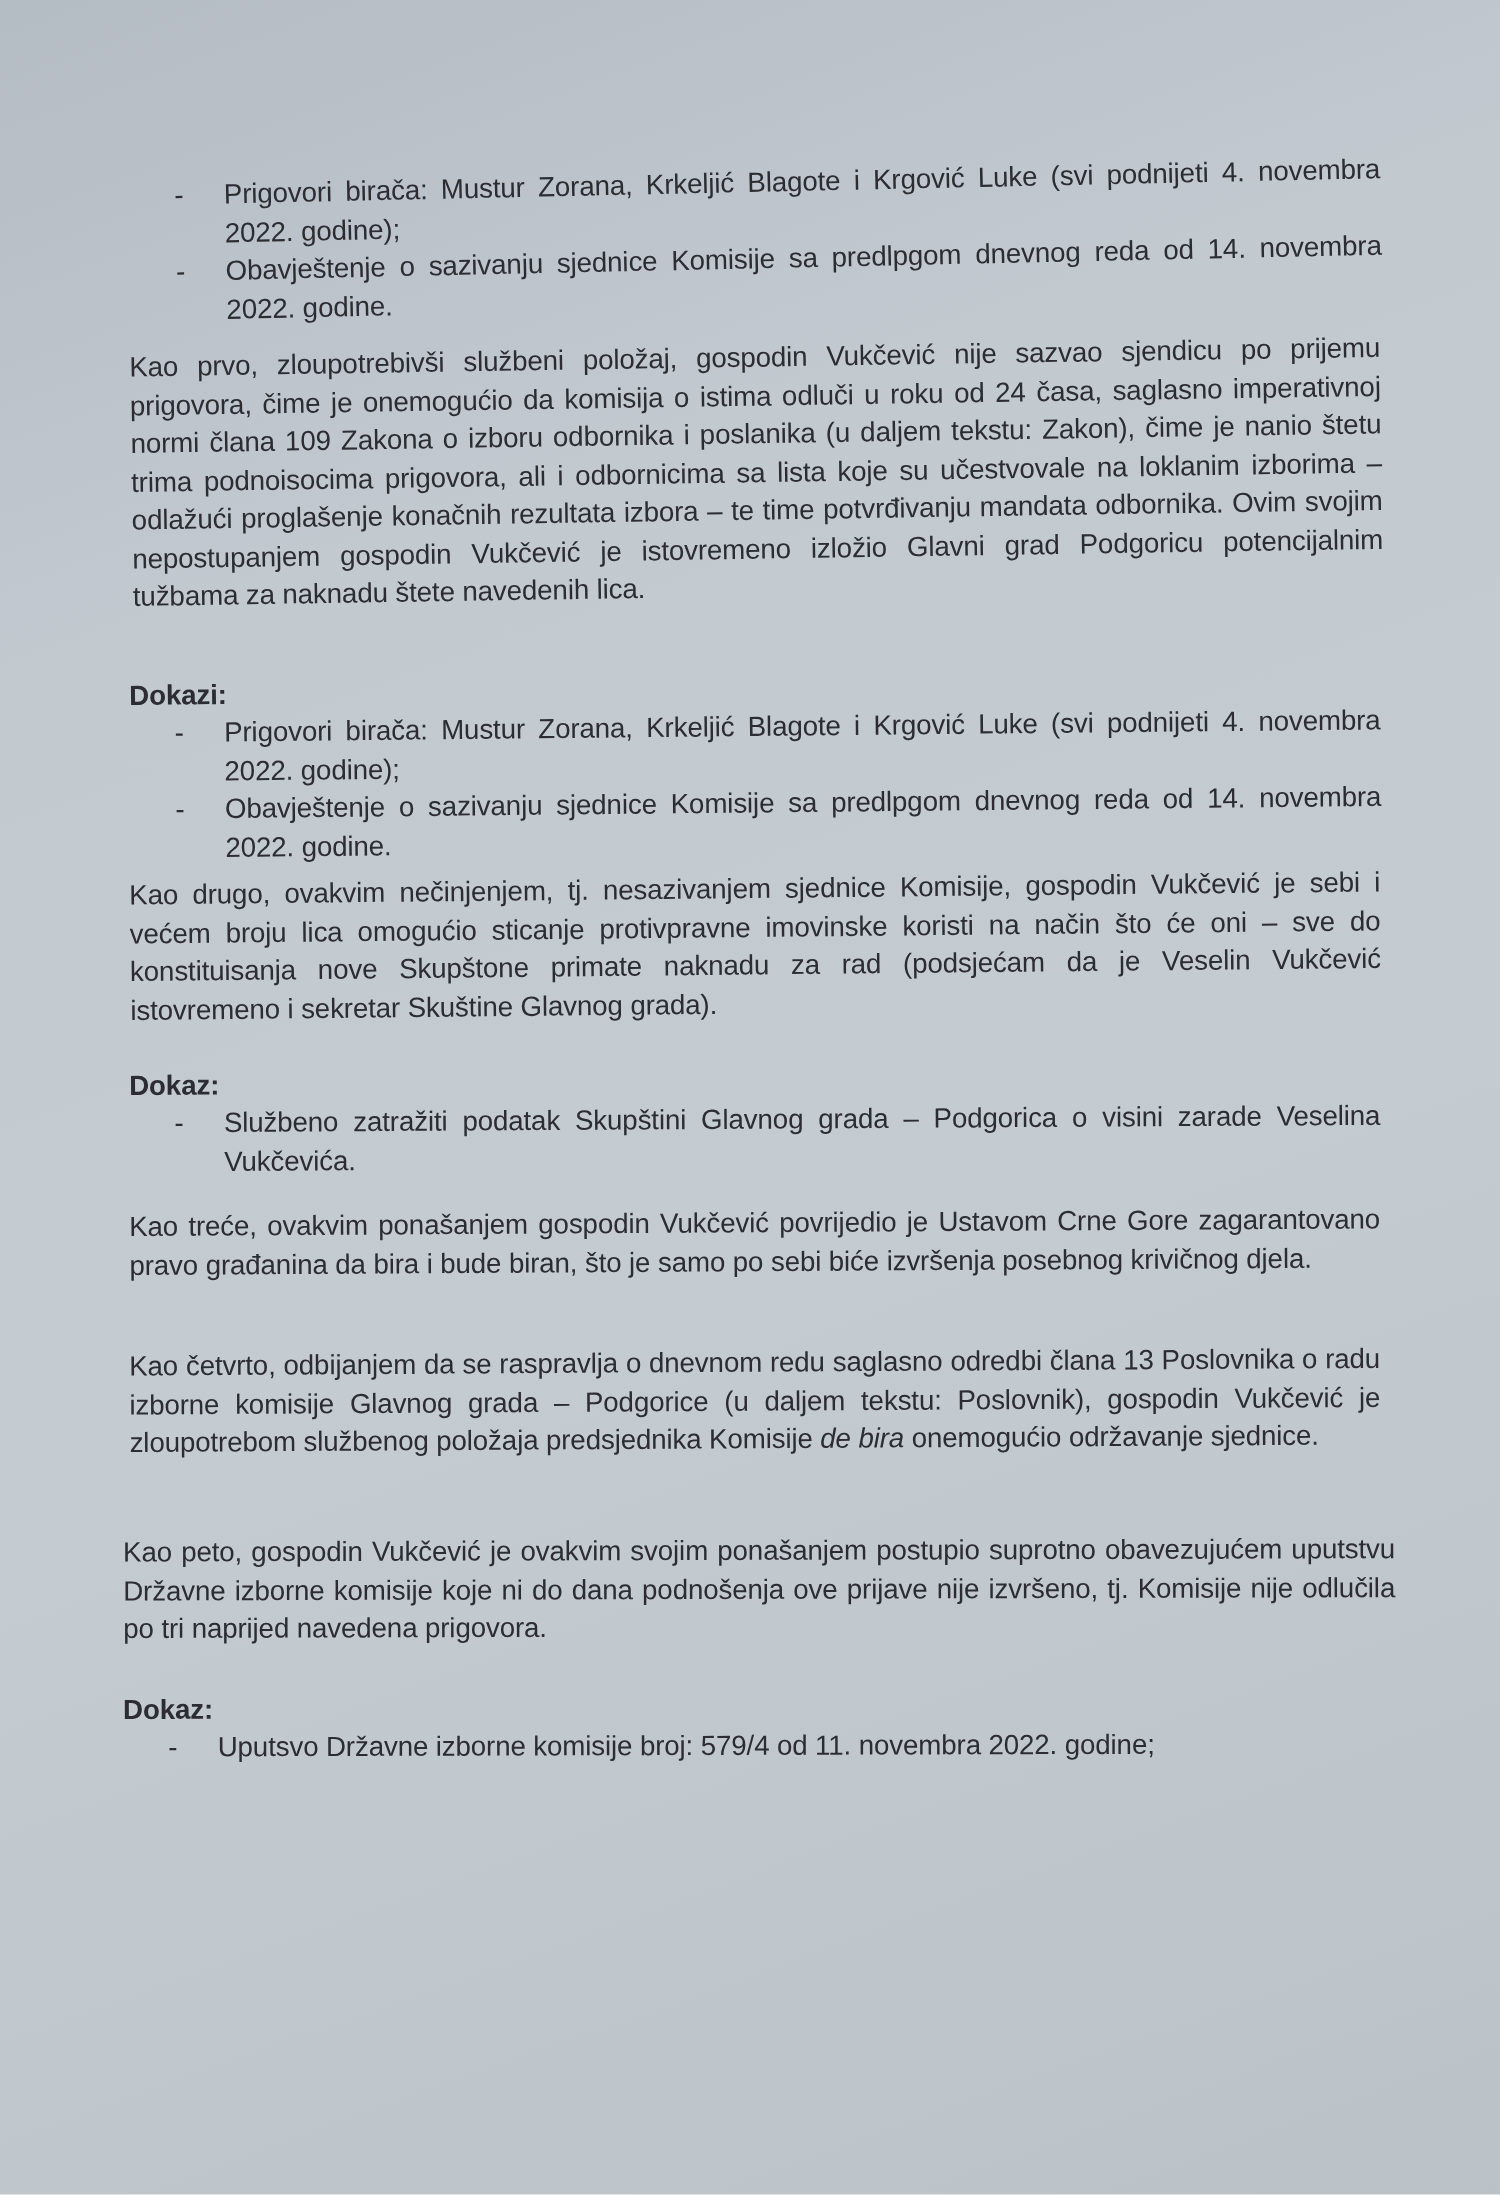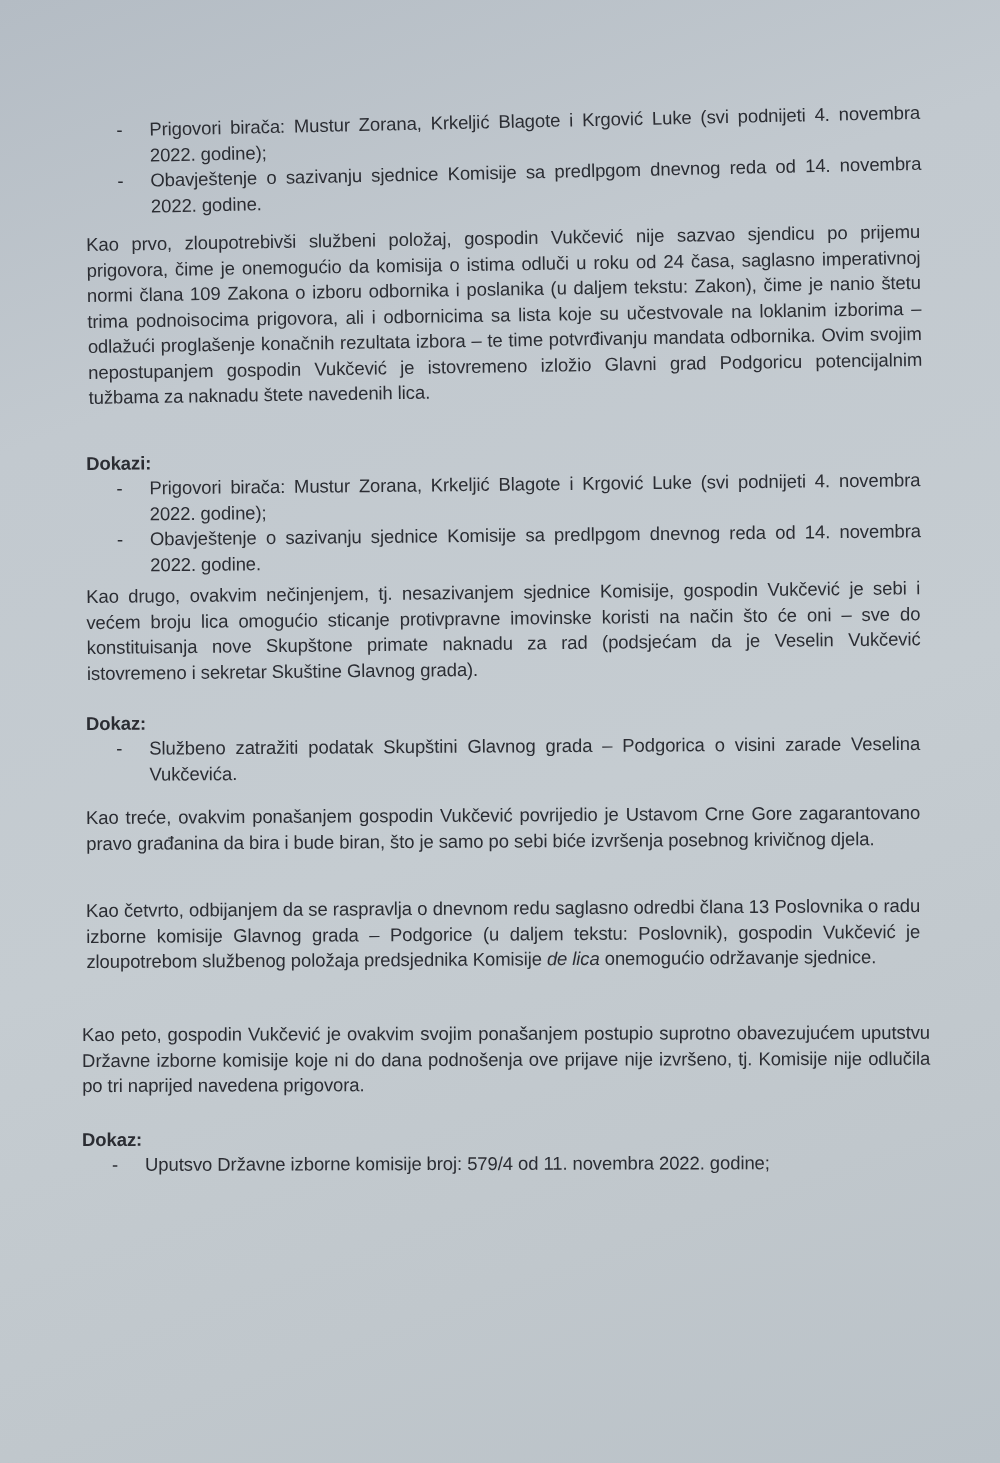--- a/index.html
+++ b/index.html
@@ -115,21 +115,21 @@
       <li>
         <span class="bullet">-</span>
         <span>Službeno zatražiti podatak Skupštini Glavnog grada – Podgorica o visini zarade Veselina Vukčevića.</span>
       </li>
     </ul>
   </div>
 
   <div class="block para tilt-d" style="top:805px;">Kao treće, ovakvim ponašanjem gospodin Vukčević povrijedio je Ustavom Crne Gore zagarantovano pravo građanina da bira i bude biran, što je samo po sebi biće izvršenja posebnog krivičnog djela.</div>
 
   <div class="block para tilt-d" style="top:898px;">
-    <span>Kao četvrto, odbijanjem da se raspravlja o dnevnom redu saglasno odredbi člana 13 Poslovnika o radu izborne komisije Glavnog grada – Podgorice (u daljem tekstu: Poslovnik), gospodin Vukčević je zloupotrebom službenog položaja predsjednika Komisije </span><em>de lica</em><span> onemogućio održavanje sjednice.</span>
+    <span>Kao četvrto, odbijanjem da se raspravlja o dnevnom redu saglasno odredbi člana 13 Poslovnika o radu izborne komisije Glavnog grada – Podgorice (u daljem tekstu: Poslovnik), gospodin Vukčević je zloupotrebom službenog položaja predsjednika Komisije </span><em>de bira</em><span> onemogućio održavanje sjednice.</span>
   </div>
 
   <div class="block para tilt-e" style="top:1022px; left:82px; width:848px;">Kao peto, gospodin Vukčević je ovakvim svojim ponašanjem postupio suprotno obavezujućem uputstvu Državne izborne komisije koje ni do dana podnošenja ove prijave nije izvršeno, tj. Komisije nije odlučila po tri naprijed navedena prigovora.</div>
 
   <div class="block tilt-e" style="top:1128px; left:82px; width:848px;">
     <div class="heading">Dokaz:</div>
     <ul class="list">
       <li>
         <span class="bullet">-</span>
         <span>Uputsvo Državne izborne komisije broj: 579/4 od 11. novembra 2022. godine;</span>

